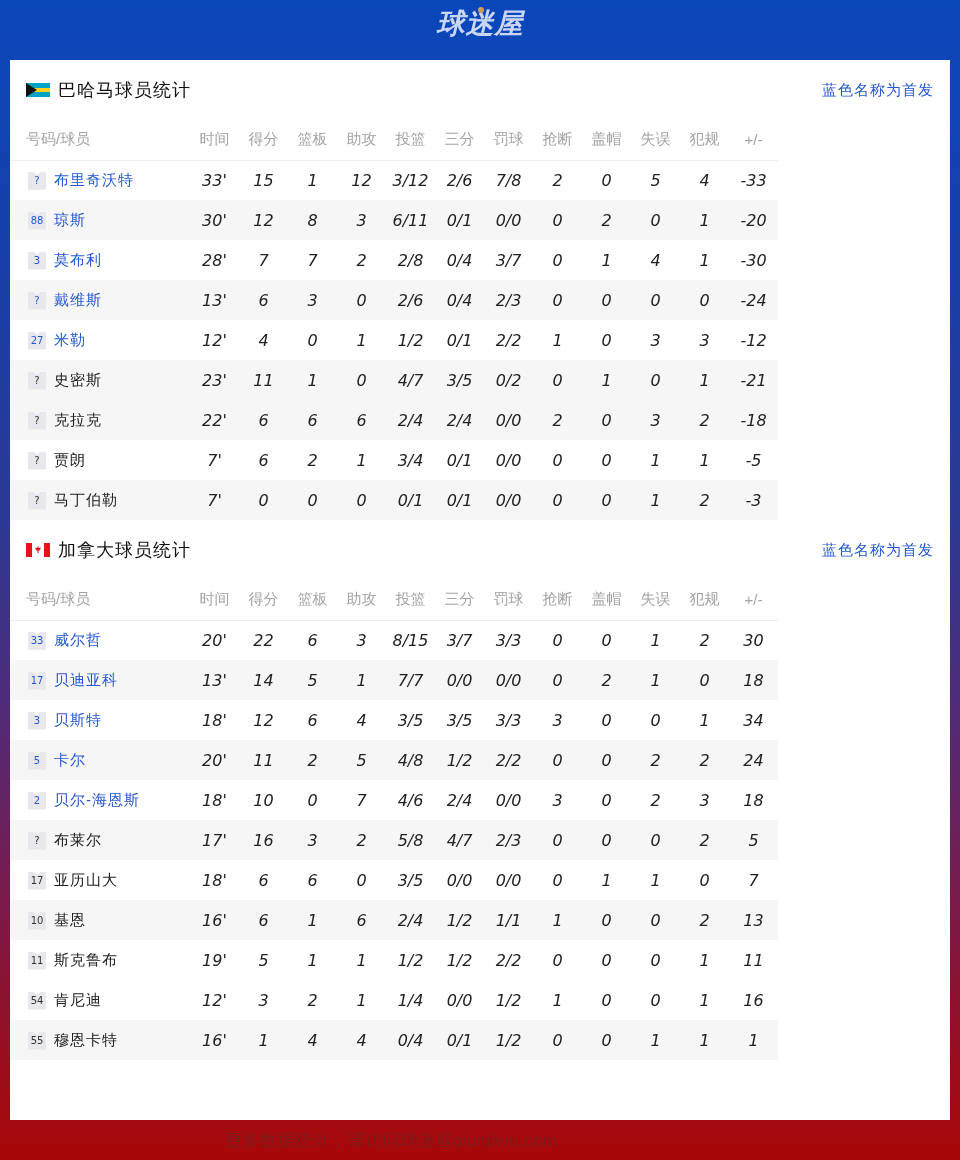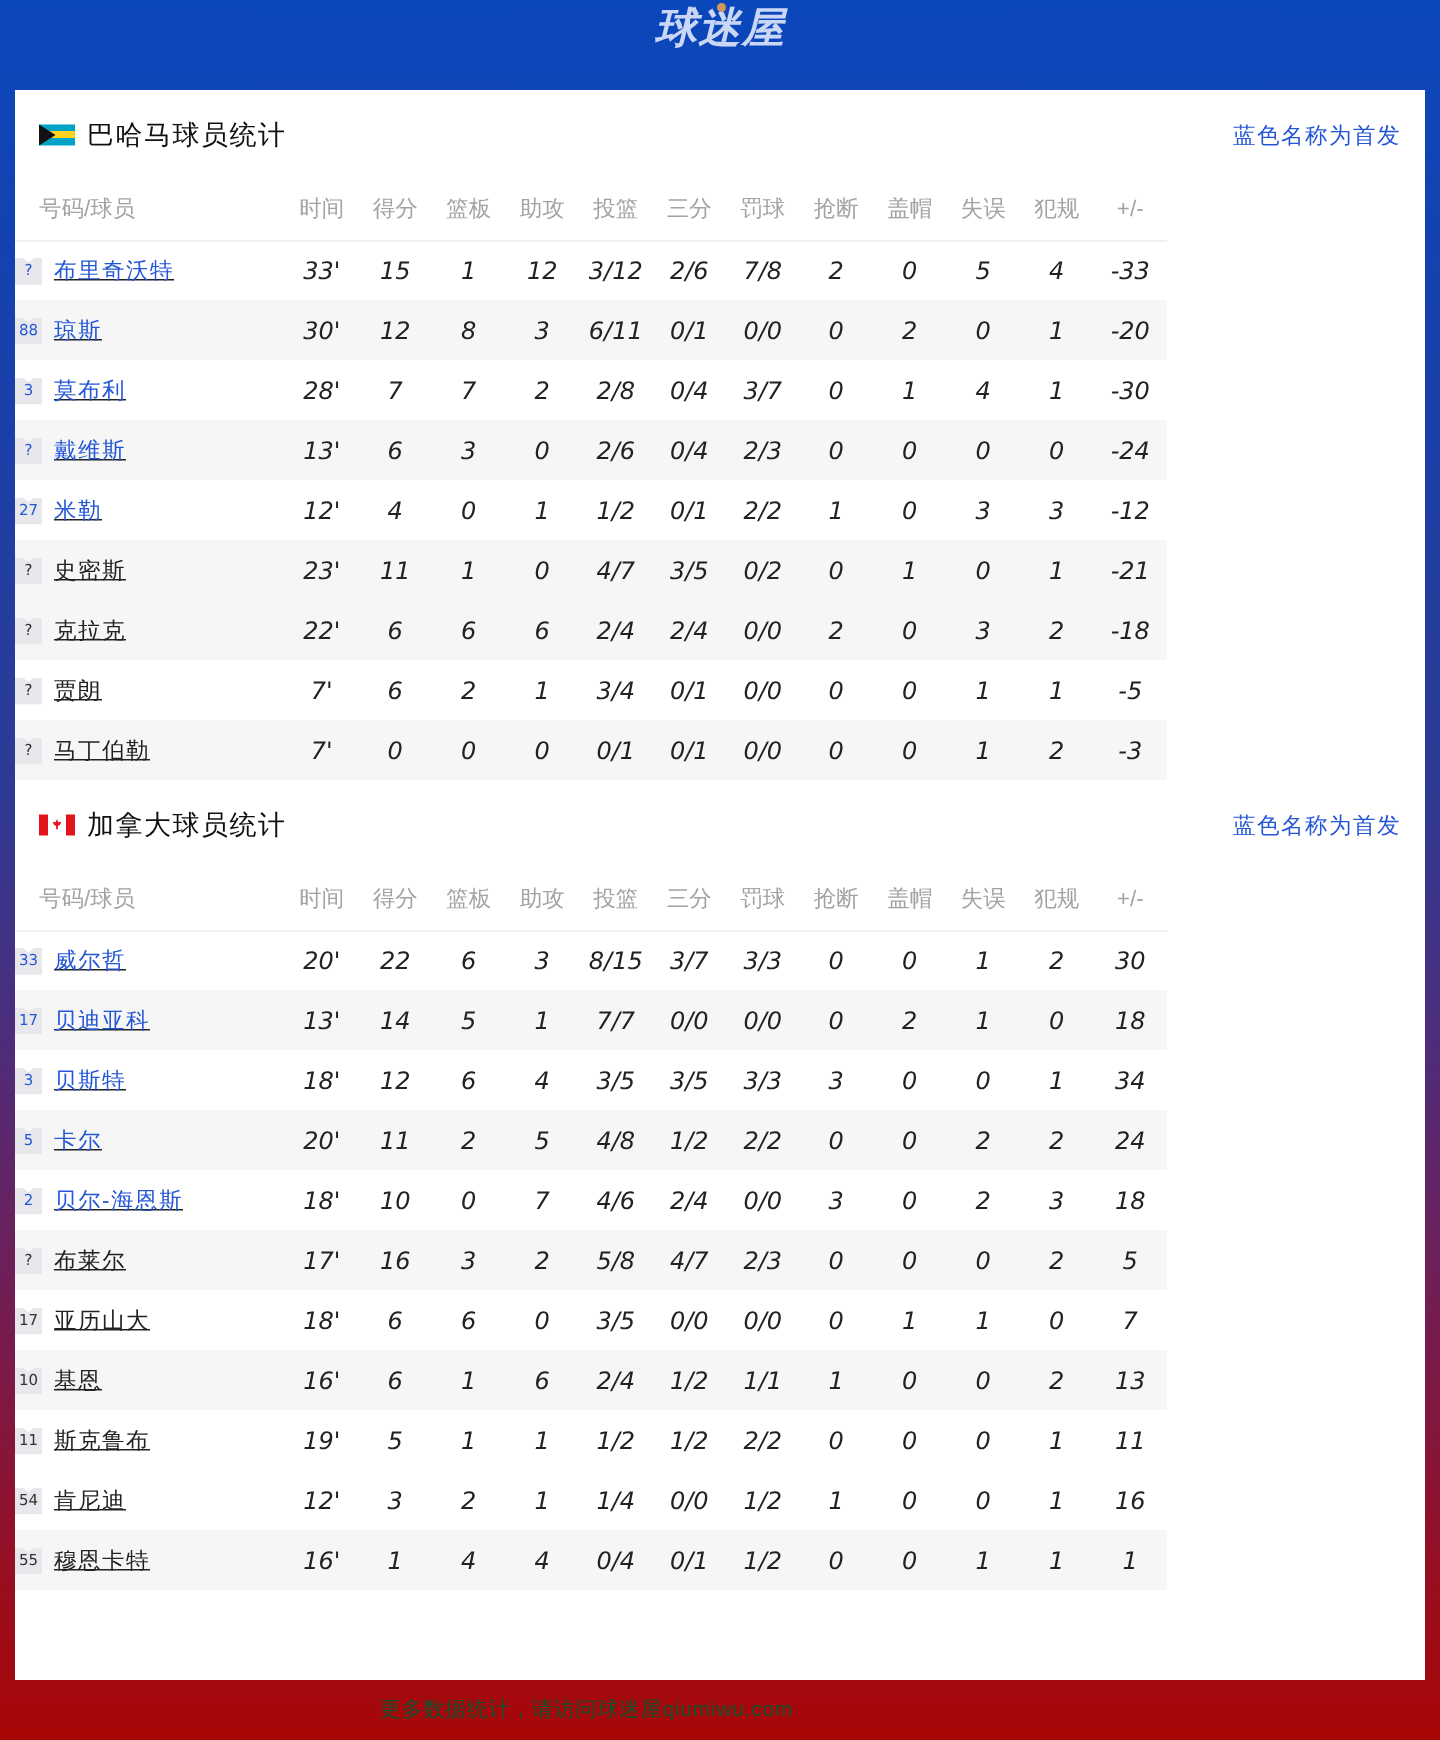--- a/index.html
+++ b/index.html
@@ -3,21 +3,21 @@
 <meta charset="utf-8">
 <style>
   * { box-sizing: border-box; margin: 0; padding: 0; }
   html, body { width: 960px; height: 1160px; overflow: hidden; }
   body {
     font-family: "Liberation Sans", "DejaVu Sans", sans-serif;
     background: linear-gradient(180deg, #0a47bb 0%, #1b3fa8 25%, #2d3a94 45%, #4e2c7a 60%, #7a1a4a 78%, #9a0d1c 92%, #a80606 100%);
     position: relative;
   }
   .topbar {
-    height: 43px; display: flex; align-items: flex-start; justify-content: center;
+    height: 43px; display: flex; align-items: flex-end; justify-content: center;
   }
   .logo {
     font-family: "DejaVu Sans", sans-serif; font-weight: bold; font-style: italic;
     font-size: 28px; color: #c9d6f5; letter-spacing: 1px; position: relative;
   }
   .logo-dot {
     position: absolute; top: 2px; left: 41px; width: 6px; height: 6px; border-radius: 50%;
     background: #d19a5c;
   }
   .card {
@@ -50,35 +50,35 @@
   th {
     height: 40px; font-weight: normal; color: #a3a3a3; font-size: 15px;
     text-align: center; border-bottom: 1px solid #eeeeee;
   }
   th.player-col { text-align: left; padding-left: 16px; }
   td {
     height: 40px; text-align: center; font-size: 16px; color: #222;
     font-style: italic; font-family: "DejaVu Sans", sans-serif;
   }
   tr.alt td { background: #f6f6f6; }
-  td.player-cell { text-align: left; font-style: normal; text-decoration: underline; }
+  td.player-cell { text-align: left; padding-left: 18px; font-style: normal; }
   .jersey {
     display: inline-block; width: 18px; height: 18px; background: #e7e7ec;
     font-size: 10px; color: #333; text-align: center; line-height: 18px;
     vertical-align: middle; margin-right: 8px; font-style: normal;
     clip-path: polygon(0 0, 28% 0, 50% 18%, 72% 0, 100% 0, 100% 100%, 0 100%);
     font-family: "DejaVu Sans", sans-serif;
   }
   .jersey.starter { color: #2457d6; }
   .pname { font-size: 15px; vertical-align: middle; letter-spacing: 1px; color: #222; font-family: "Liberation Sans", sans-serif; }
   .pname.starter { color: #2457d6; }
   .footer {
     position: absolute; left: 0; top: 1120px; width: 782px; height: 40px;
     display: flex; align-items: center; justify-content: center;
-    color: #14532d; font-size: 14px; letter-spacing: 0.5px;
+    color: #7f1d1d; font-size: 17px; letter-spacing: 0.5px;
   }
   col.c-player { width: 180px; }
 </style>
 </head>
 <body>
 
 <div class="topbar">
   <div class="logo">
     <span>球迷屋</span>
     <span class="logo-dot"></span>

